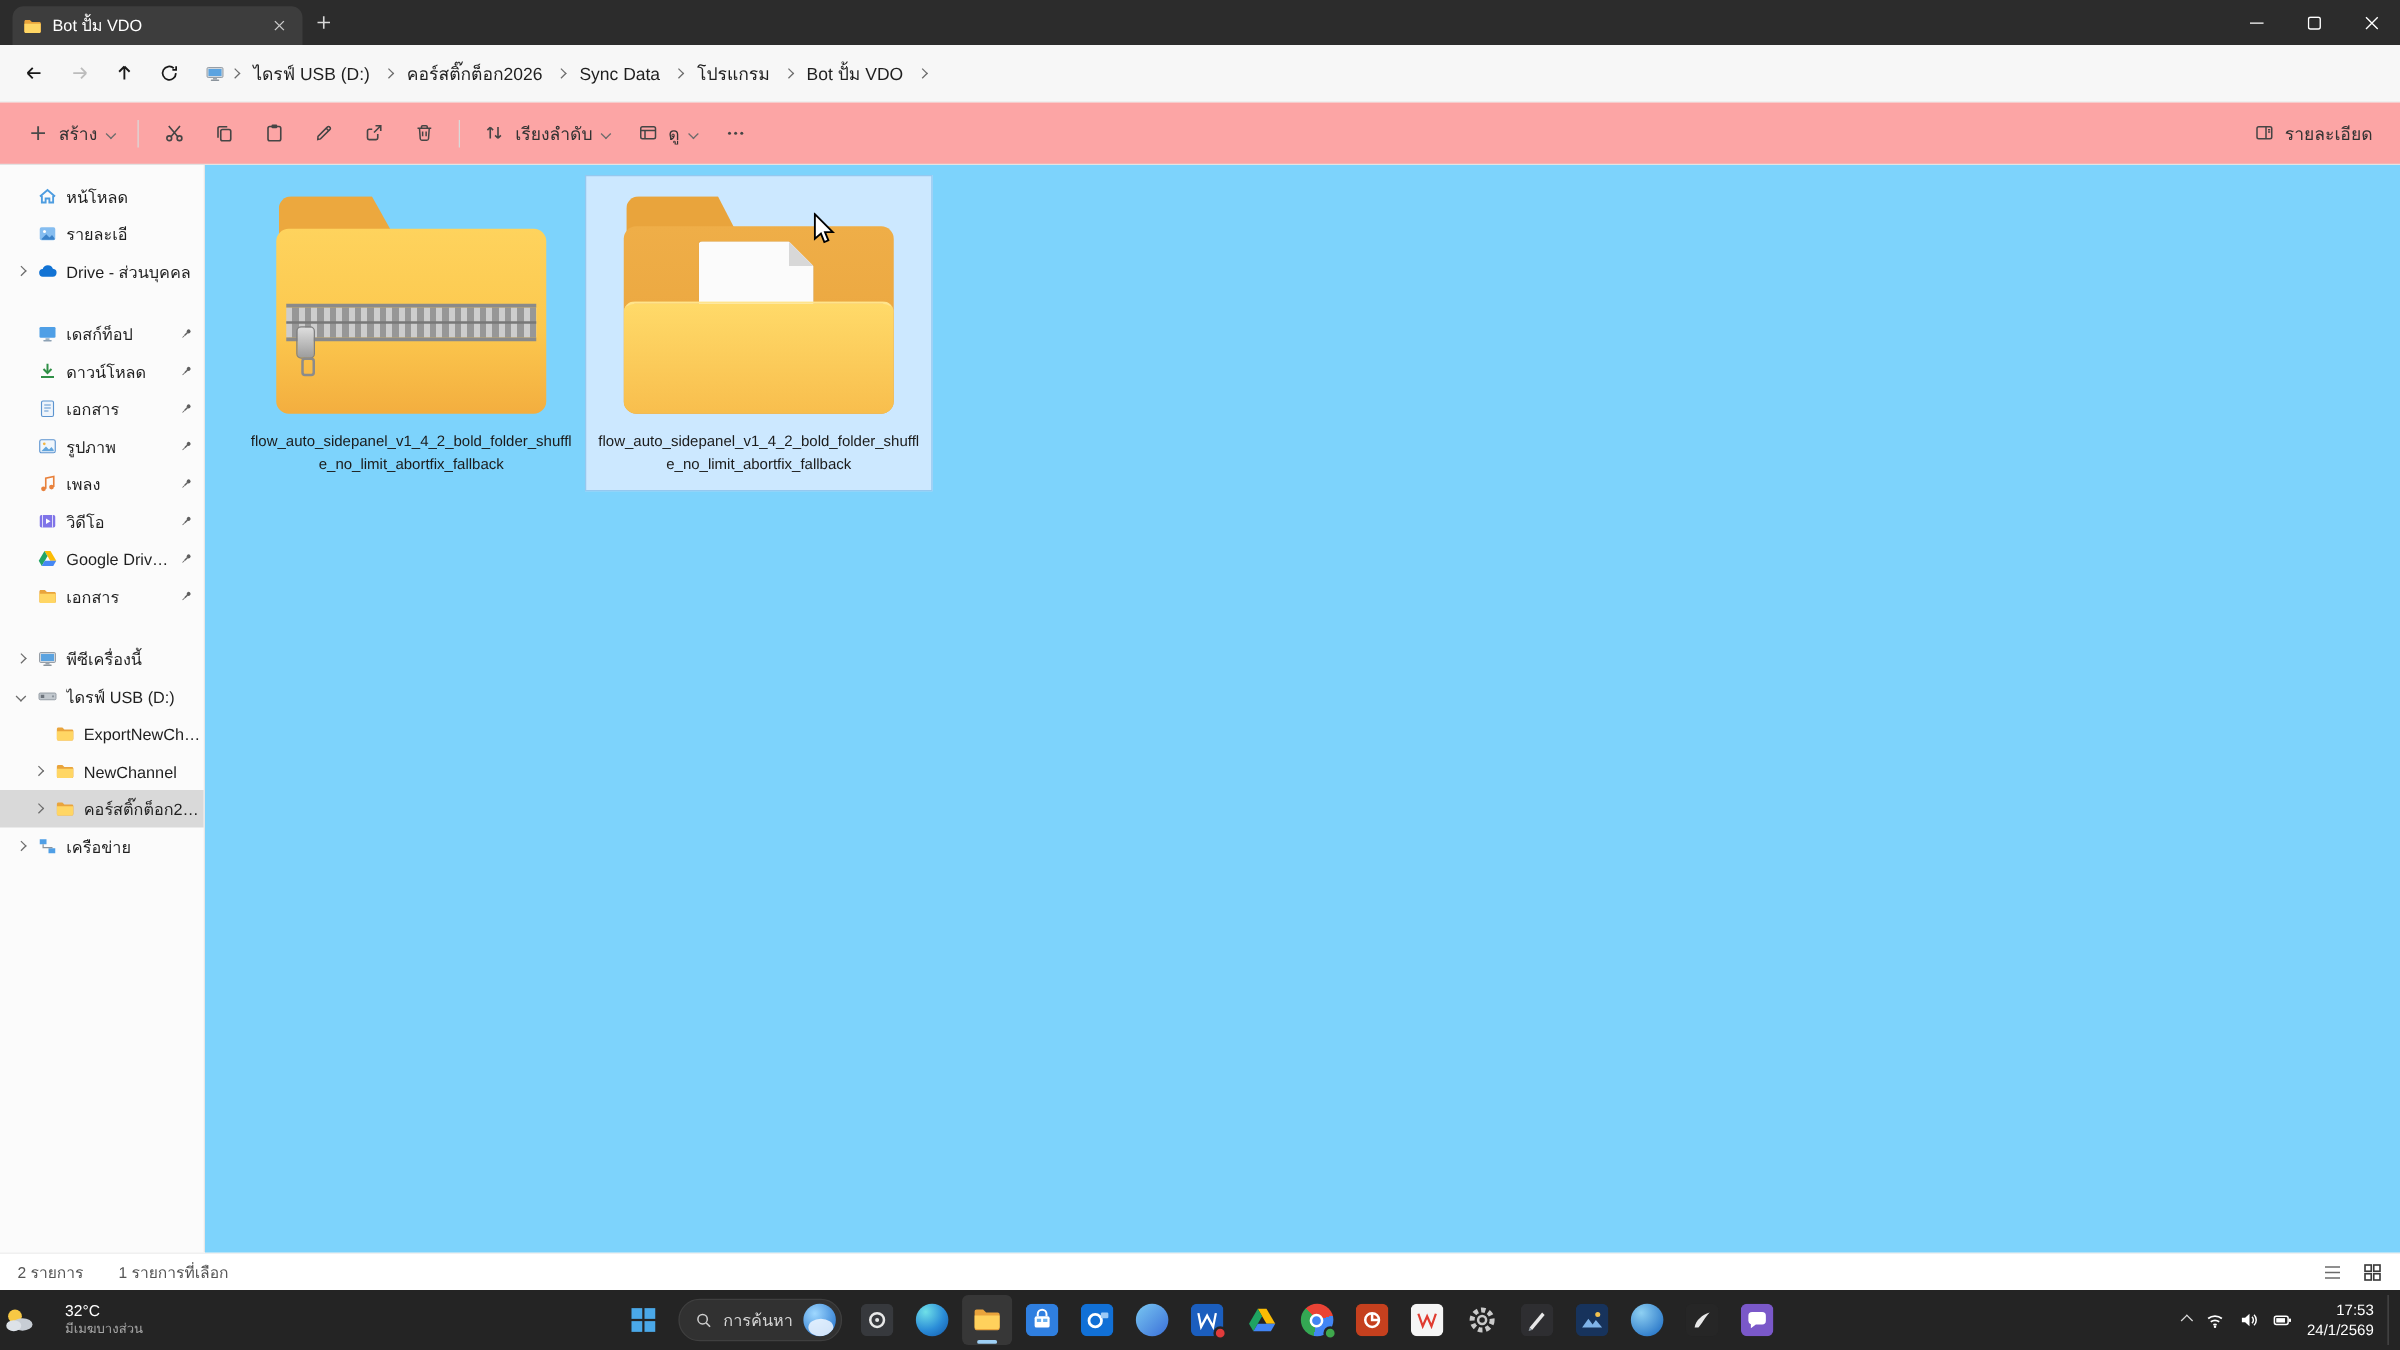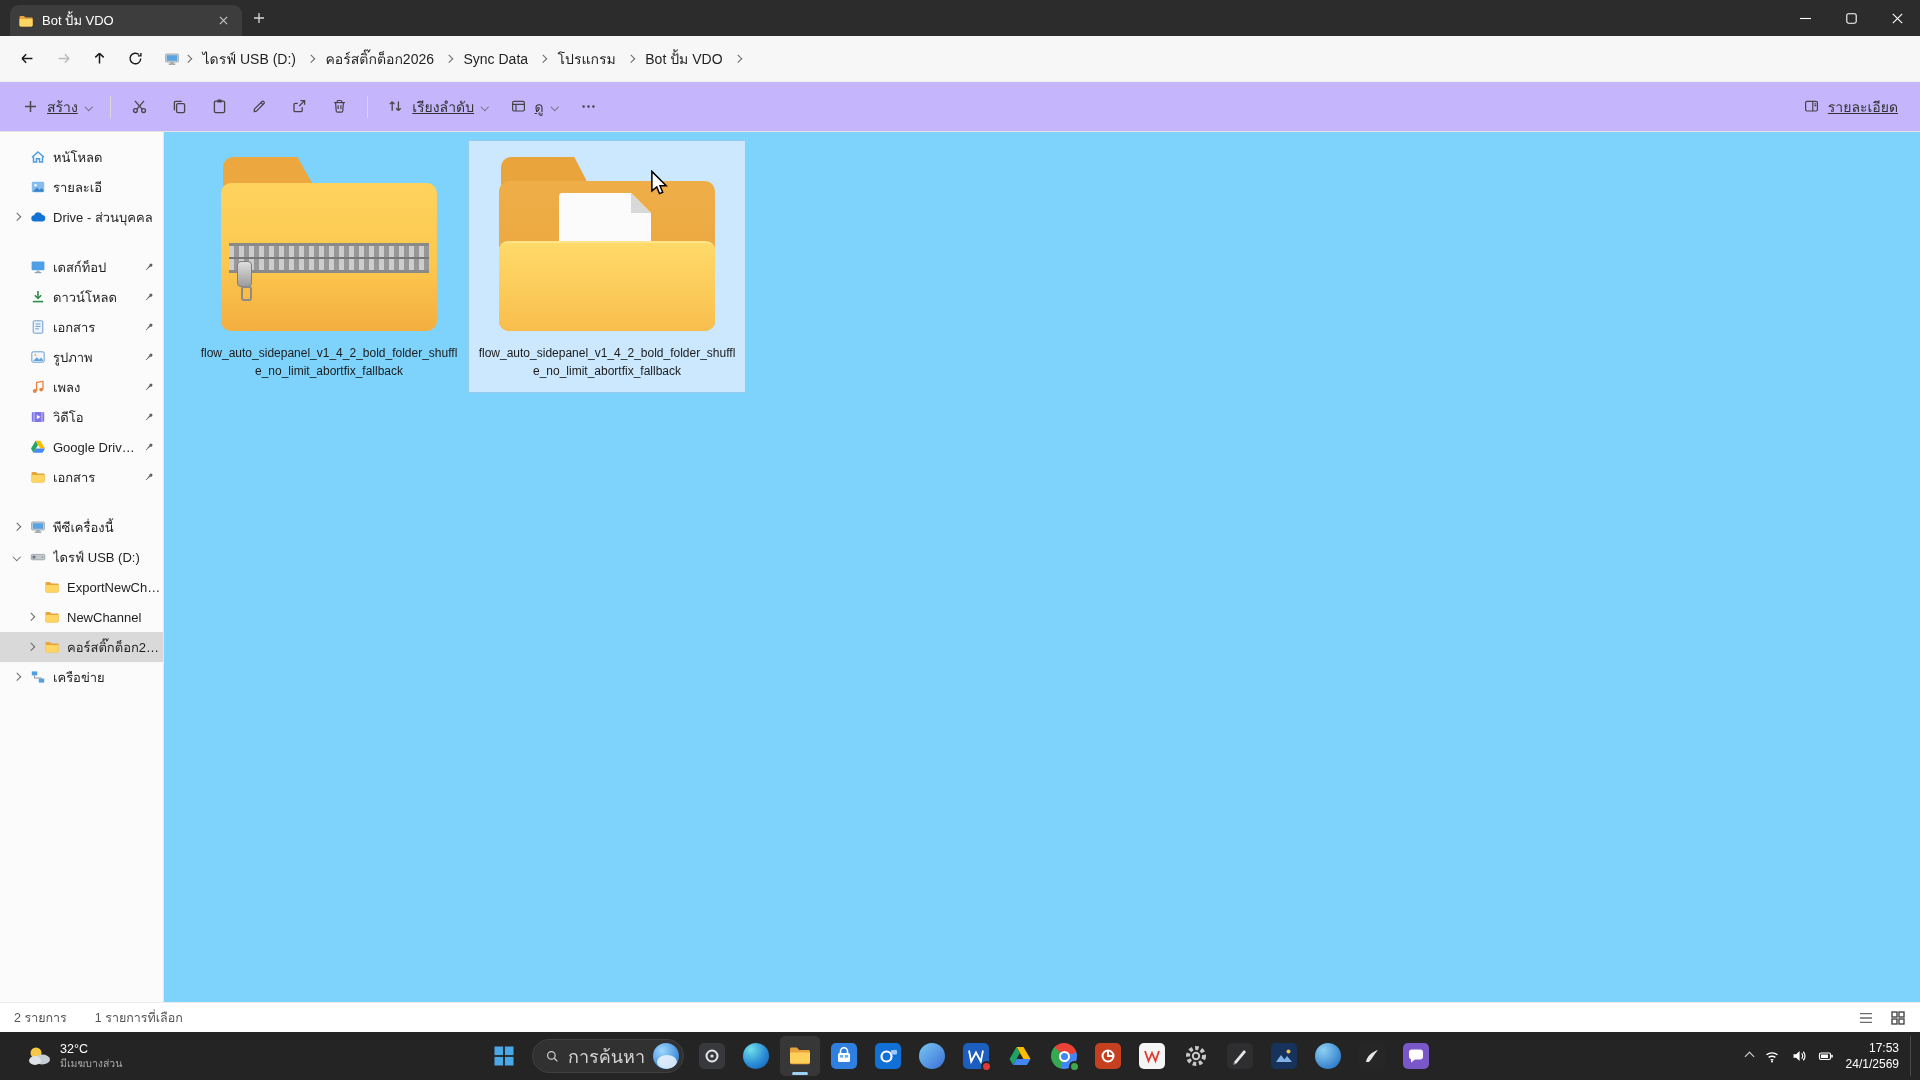--- a/index.html
+++ b/index.html
@@ -27,21 +27,21 @@
   .chev.d { transform:rotate(45deg); }
   .chev.u { transform:rotate(225deg); }
   .chev.sm { width:5.5px; height:5.5px; }
   .crumb-sep { margin:0 3px; display:flex; align-items:center; }
   .searchbox { width:470px; height:32px; background:#fdfdfd; border:1px solid #e3e3e3; border-radius:5px;
                display:flex; align-items:center; padding:0 10px; margin-right:4px; flex:none; }
   .searchbox input { border:none; outline:none; background:transparent; flex:1; font-size:13.5px; color:#444; font-family:inherit; }
   .searchbox input::placeholder { color:#7a7a7a; }
 
   
-  .toolbar { height:50px; background:#c4b5fd; border-bottom:1px solid #e3e3e3; display:flex; align-items:center; padding:0 12px; gap:2px; color:#333;text-decoration:underline; }
+  .toolbar { height:50px; background:#fca5a5; border-bottom:1px solid #e3e3e3; display:flex; align-items:center; padding:0 12px; gap:2px; color:#333; }
   .tb-btn { display:flex; align-items:center; gap:8px; padding:7px 10px; border-radius:4px; font-size:14px; white-space:nowrap; }
   .tb-iconbtn { width:38px; height:34px; display:flex; align-items:center; justify-content:center; border-radius:4px; flex:none; }
   .tb-sep { width:1px; height:22px; background:#d9d9d9; margin:0 7px; flex:none; }
   .tb-right { margin-left:auto; }
 
   
   .bodyrow { flex:1; min-height:0; display:flex; }
   .window { height:1032px; display:flex; flex-direction:column; }
   .sidebar { width:164px; background:#fbfbfb; border-right:1px solid #e7e7e7; padding-top:10px; overflow:hidden; flex:none; }
   .sb-row { height:30px; display:flex; align-items:center; padding-left:10px; gap:7px; font-size:13px; color:#1f1f1f; }
@@ -89,32 +89,32 @@
 
   .cursor { position:absolute; left:486px; top:38px; pointer-events:none; }
 
   
   .statusbar { height:30px; border-top:1px solid #ececec; display:flex; align-items:center; padding:0 14px; gap:28px;
                font-size:12.5px; color:#555; background:#fff; flex:none;justify-content:flex-end; }
   .sb-views { margin-left:auto; display:flex; gap:16px; }
 
   
   .taskbar { position:absolute; left:0; bottom:0; width:1920px; height:48px; background:#242424; }
-  .tk-weather { position:absolute; left:26px; top:0; height:48px; display:flex; align-items:center; gap:8px; }
+  .tk-weather { position:absolute; left:2px; top:0; height:48px; display:flex; align-items:center; gap:24px; }
   .tk-wx-text { line-height:1.3; }
   .tk-temp { color:#fff; font-size:12.5px; }
   .tk-cond { color:#a8a8a8; font-size:10.5px; }
   .tk-center { position:absolute; left:50%; top:0; transform:translateX(-50%); height:48px; display:flex; align-items:center; gap:4px; }
   .tk-icon { width:40px; height:40px; border-radius:5px; display:flex; align-items:center; justify-content:center; position:relative; flex:none; }
   .tk-icon.active { background:rgba(255,255,255,.09); }
   .tk-underline { position:absolute; bottom:1px; left:50%; transform:translateX(-50%); width:16px; height:3px; border-radius:2px; background:#9ed0f5; }
   .glyph26 { width:26px; height:26px; display:block; }
   .circle26 { width:26px; height:26px; border-radius:50%; }
   .tk-search { height:34px; border-radius:17px; background:#313131; border:1px solid #3f3f3f; display:flex; align-items:center;
-               gap:8px; padding:0 4px 0 12px; color:#d5d5d5; font-size:18px; margin:0 4px; }
+               gap:8px; padding:0 4px 0 12px; color:#d5d5d5; font-size:13px; margin:0 4px; }
   .tk-search-badge { width:26px; height:26px; border-radius:50%;
                      background:radial-gradient(circle at 35% 30%,#9fd8ff,#1769c9); position:relative; overflow:hidden; }
   .tk-search-badge::after { content:""; position:absolute; left:4px; top:12px; width:20px; height:14px; border-radius:50%; background:#eef6ff; opacity:.85; }
   .badge { position:absolute; right:4px; bottom:4px; width:11px; height:11px; border-radius:50%; border:2px solid #242424; }
   .badge.red { background:#e03b3b; } .badge.green { background:#3fa84c; }
   .tk-tray { position:absolute; right:6px; top:0; height:48px; display:flex; align-items:center; gap:11px; color:#fff; }
   .tray-time { text-align:right; font-size:12px; line-height:1.35; white-space:nowrap; }
   .show-desktop { width:4px; height:40px; border-left:1px solid #4a4a4a; }
   .chev.white { border-color:#ddd; }
 </style>

